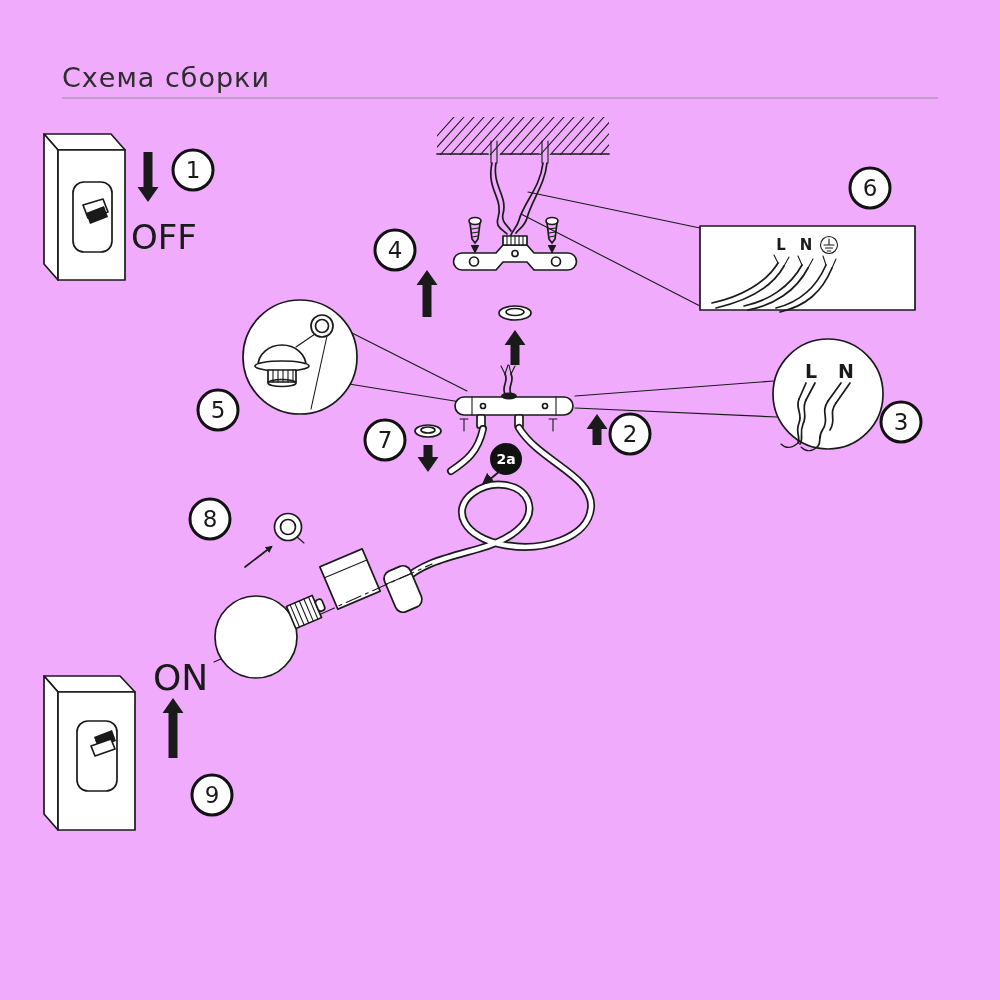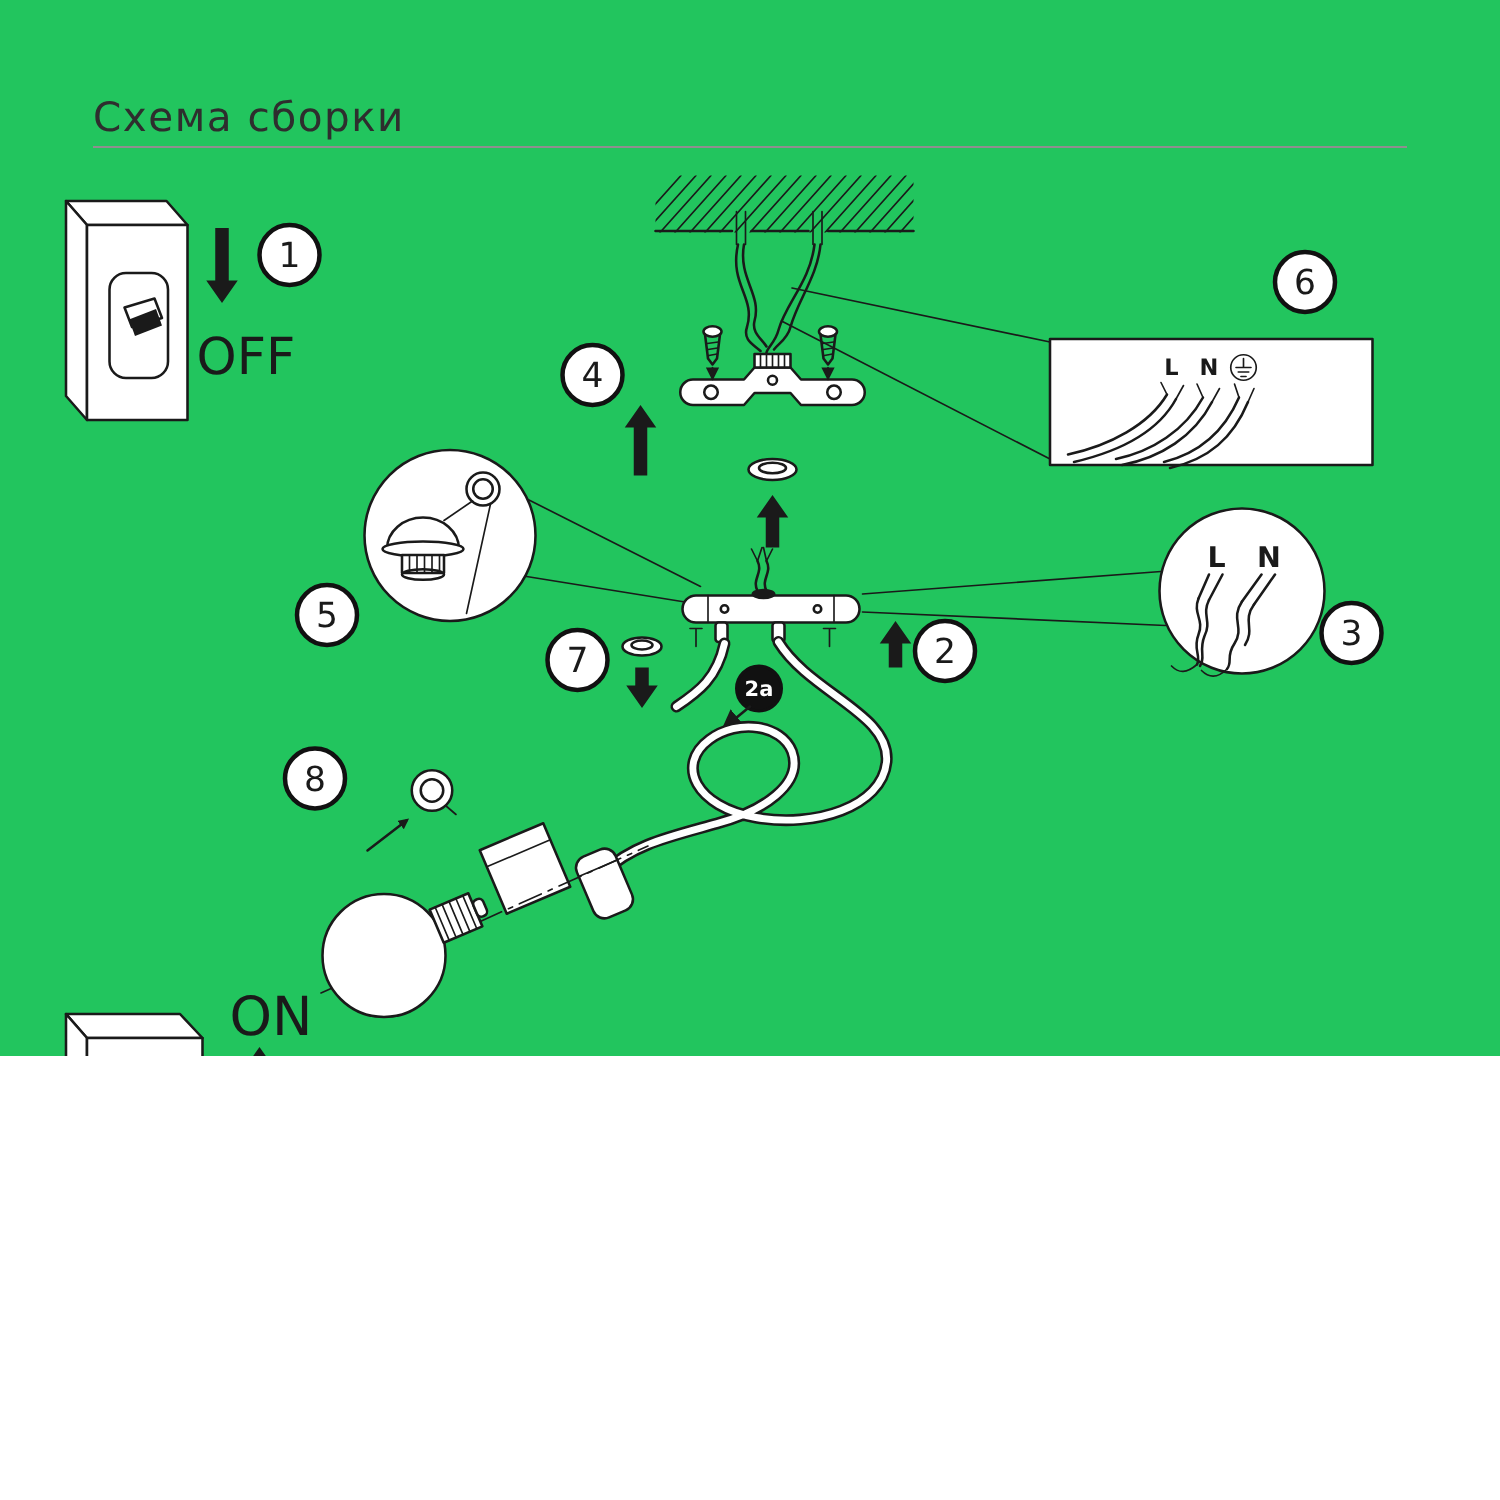--- a/index.html
+++ b/index.html
@@ -1,16 +1,16 @@
 <!DOCTYPE html>
 <html><head>
 <meta charset="utf-8">
 <style>
   html,body{margin:0;padding:0;background:#fff;}
-  .page{position:relative;width:1000px;height:704px;background:#22c55e;overflow:hidden;
+  .page{position:relative;width:1000px;height:1000px;background:#f0abfc;overflow:hidden;
         font-family:"DejaVu Sans","Liberation Sans",sans-serif;}
   svg{display:block;}
   .ink{stroke:#1a1a1a;fill:none;stroke-width:1.7;stroke-linejoin:round;stroke-linecap:round;}
   .fillw{fill:#fff;}
   .thin{stroke-width:1.1;}
   .solid{fill:#1a1a1a;stroke:none;}
   text{font-family:"DejaVu Sans","Liberation Sans",sans-serif;fill:#1a1a1a;}
   .badge circle{fill:#fff;stroke:#111;stroke-width:3;}
   .badge text{font-size:23px;text-anchor:middle;}
   .badge-dark circle{fill:#111;stroke:#111;stroke-width:2;}

